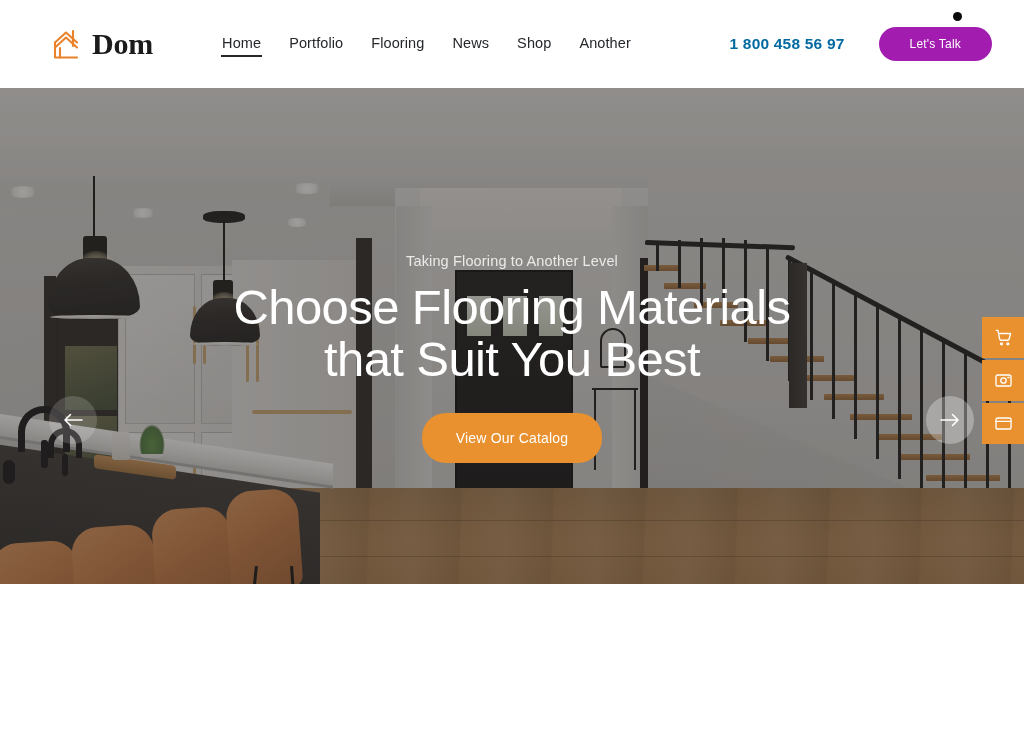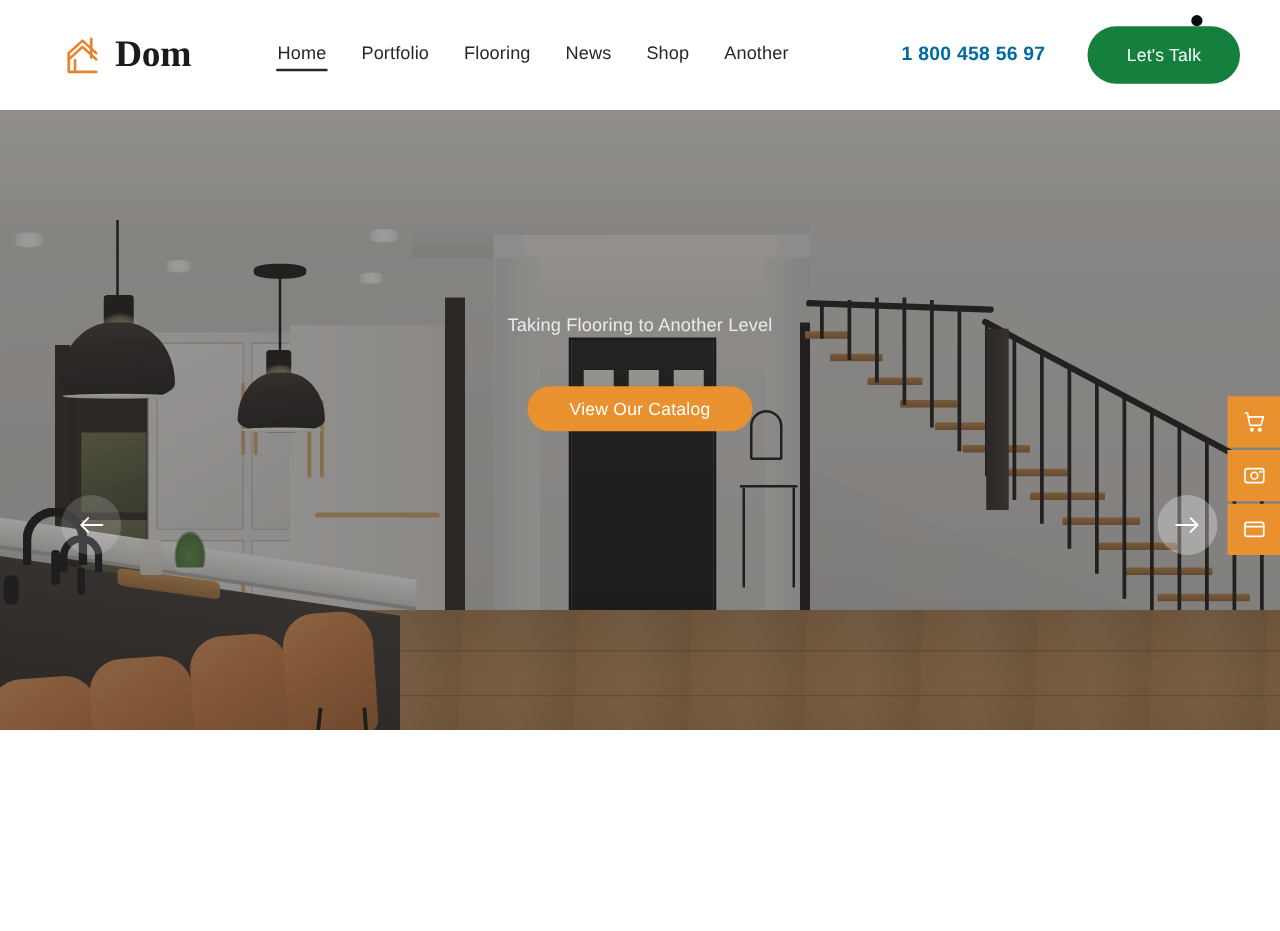--- a/index.html
+++ b/index.html
@@ -44,25 +44,25 @@
   }
   .header-right {
     margin-left:auto; margin-right:32px;
     display:flex; align-items:center; gap:34px;
   }
   .phone {
     font-size:15.5px; font-weight:700; color:#0369a1;
     letter-spacing:0.2px; white-space:nowrap; cursor:pointer;
   }
   .talk-btn {
-    background:#15803d; color:#ffffff;
+    background:#a21caf; color:#ffffff;
     border:none; border-radius:26px;
-    padding:0 31px; height:46px;
+    padding:0 31px; height:34px;
     font-family:"Liberation Sans", sans-serif;
-    font-size:14px; letter-spacing:0.2px;
+    font-size:12px; letter-spacing:0.2px;
     cursor:pointer; white-space:nowrap;
     display:flex; align-items:center; justify-content:center;
   }
   .cursor-dot {
     position:absolute; top:12px; left:953px;
     width:9px; height:9px; border-radius:50%;
     background:#0a0a0a; z-index:60;
   }
 
   
@@ -290,21 +290,21 @@
   }
   .hero-title {
     font-size:49px; line-height:1.06; font-weight:400;
     color:#ffffff; text-align:center; letter-spacing:-0.6px;
     max-width:760px;
   }
   .hero-cta {
     margin-top:27px;
     background:#e8912e; color:#ffffff;
     border:none; border-radius:24px;
-    height:36px; padding:0 34px;
+    height:50px; padding:0 34px;
     font-family:"Liberation Sans", sans-serif;
     font-size:14px; letter-spacing:0.2px; cursor:pointer;
     display:flex; align-items:center; justify-content:center;
   }
 
   
   .arrow {
     position:absolute; top:308px;
     width:48px; height:48px; border-radius:50%;
     display:flex; align-items:center; justify-content:center;
@@ -509,20 +509,24 @@
 
     <div class="stool" style="left:228px;top:402px; width:72px; height:98px; transform:rotate(-4deg);"></div>
     <div class="stool-leg" style="left:252px; top:478px; height:56px; transform:rotate(6deg);"></div>
     <div class="stool-leg" style="left:292px; top:478px; height:56px; transform:rotate(-4deg);"></div>
   </div>
 
   <div class="hero-overlay"></div>
 
   <div class="hero-content">
     <div class="hero-sub">Taking Flooring to Another Level</div>
+    <h1 class="hero-title">
+      <span>Choose Flooring Materials</span><br>
+      <span>that Suit You Best</span>
+    </h1>
     <button class="hero-cta">View Our Catalog</button>
   </div>
 
   <div class="arrow arrow-prev">
     <span>
       <svg width="20" height="14" viewBox="0 0 20 14" fill="none">
         <path d="M19 7H2M2 7L7.5 1.5M2 7L7.5 12.5" stroke="#ffffff" stroke-width="1.6" stroke-linecap="round" stroke-linejoin="round"></path>
       </svg>
     </span>
   </div>

